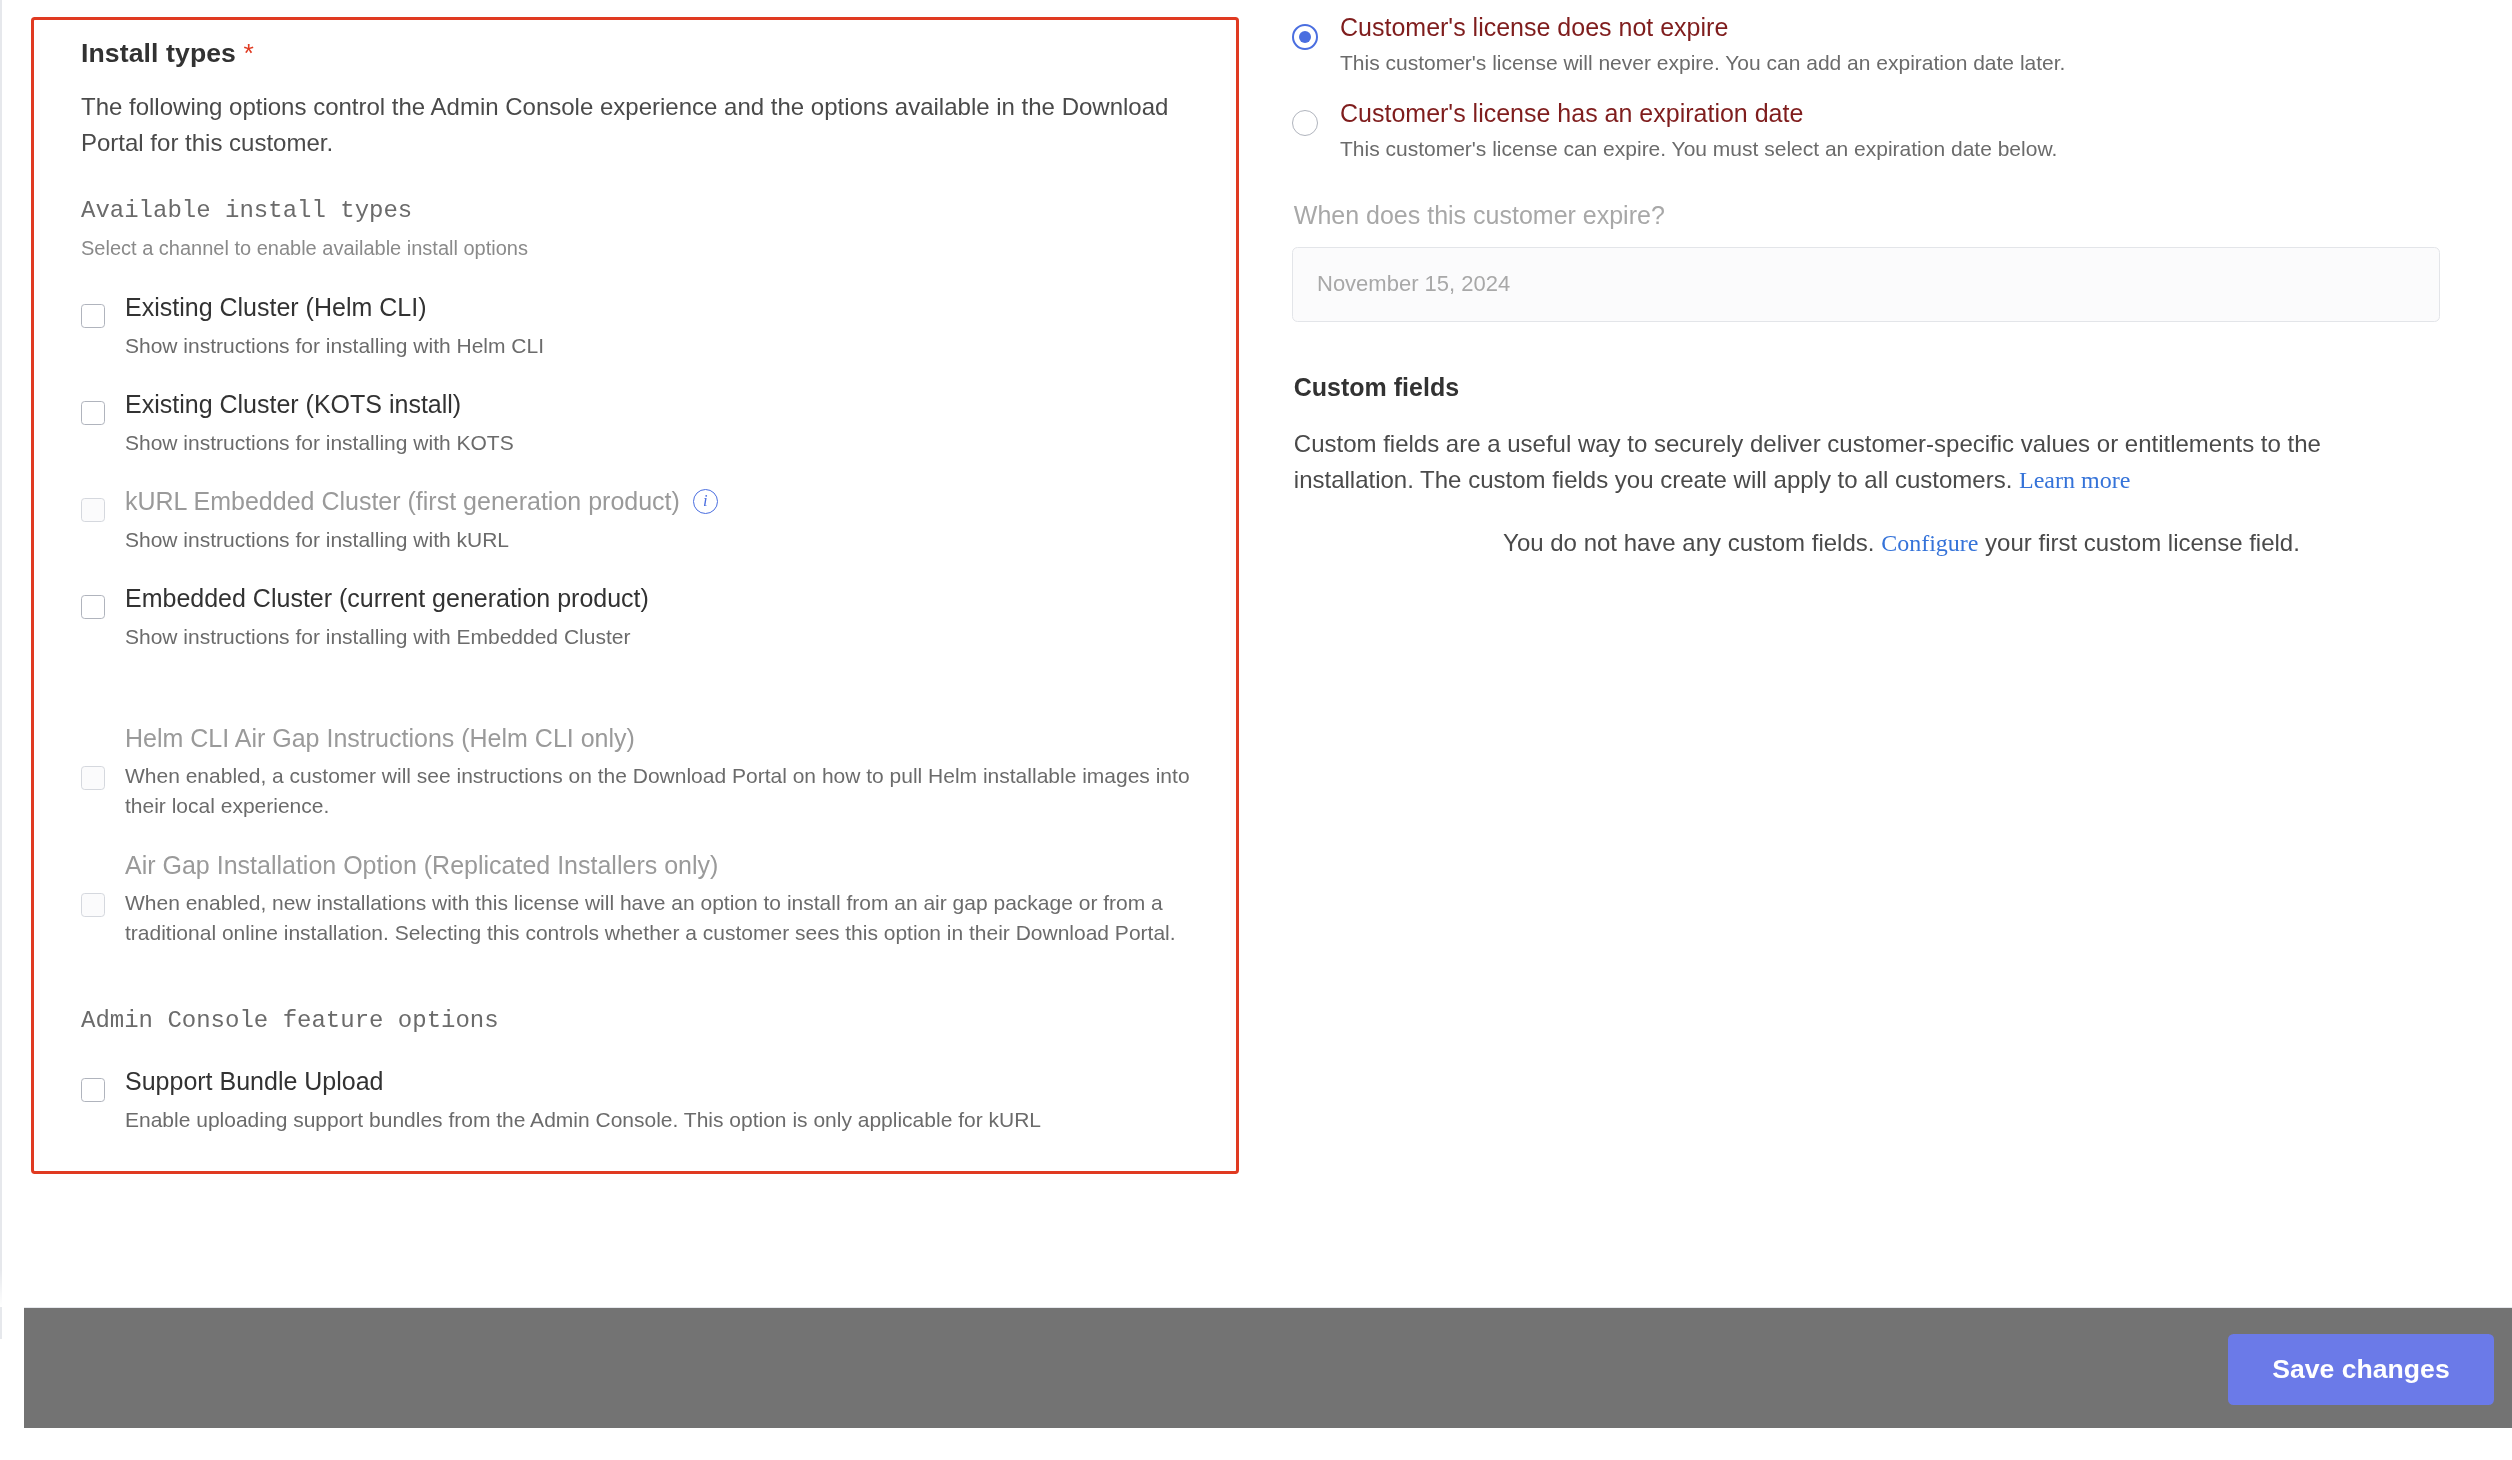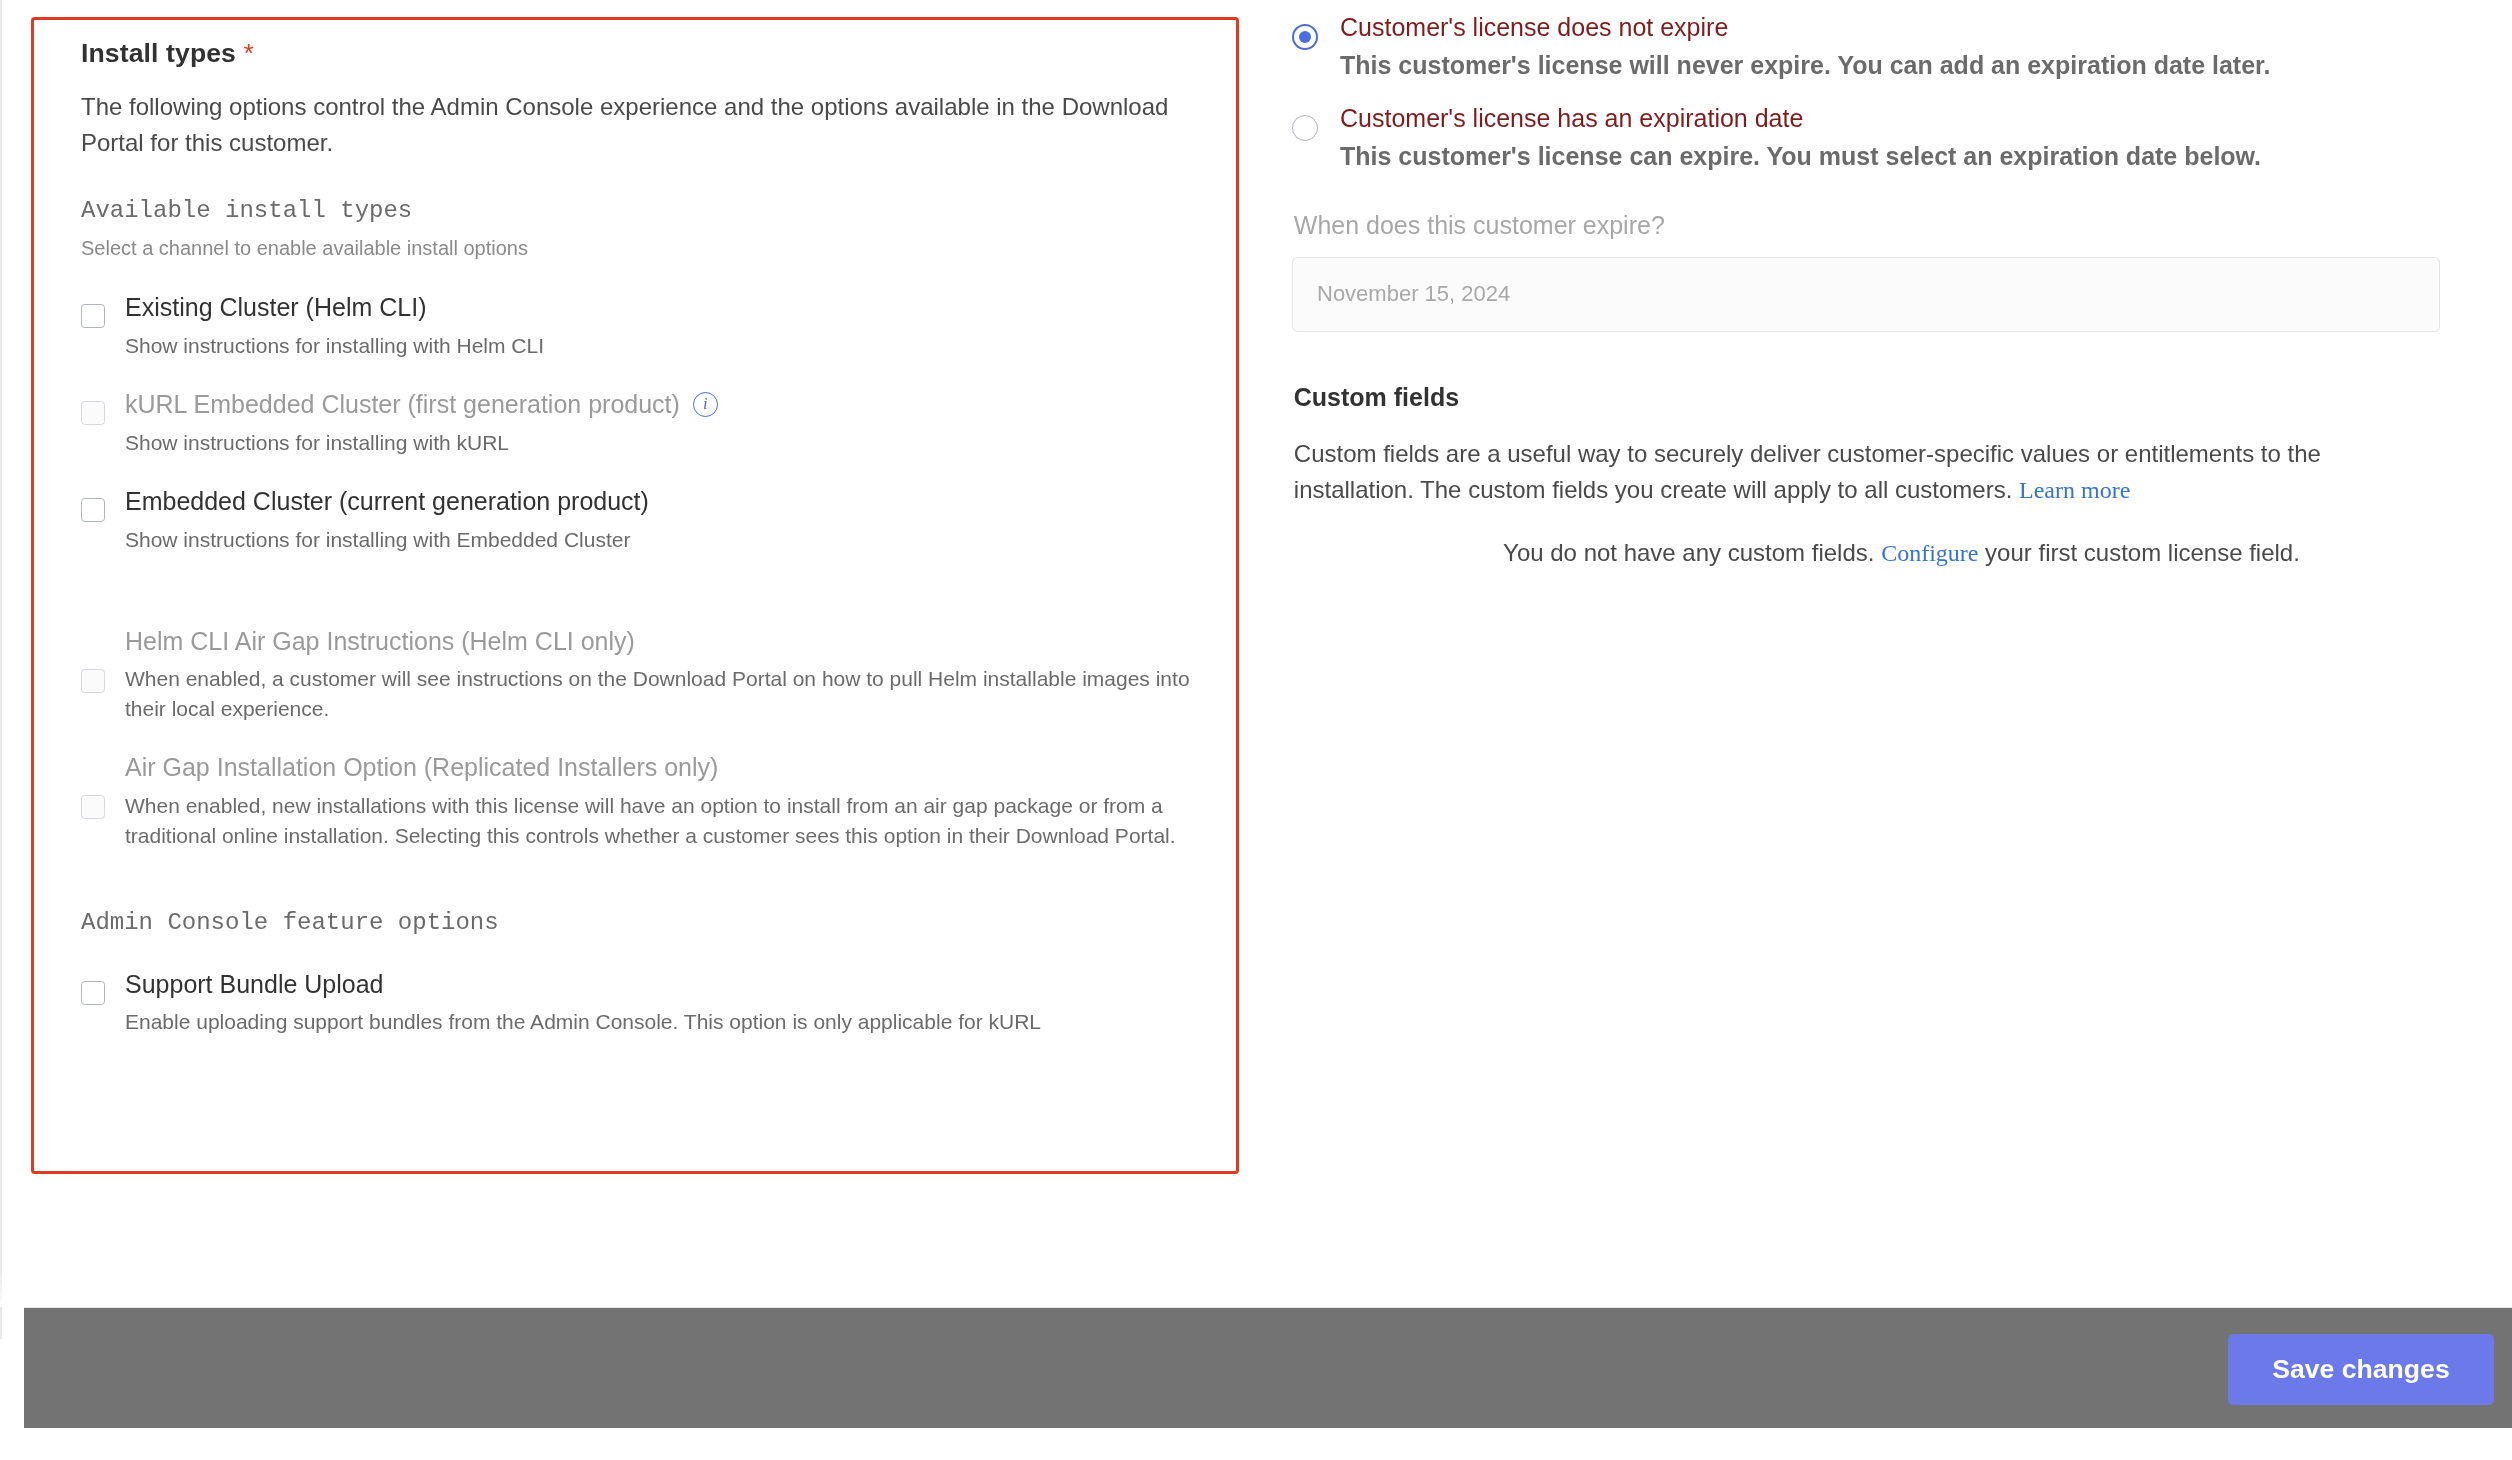--- a/index.html
+++ b/index.html
@@ -163,23 +163,23 @@
     border-radius: 50%;
     transform: translate(-50%, -50%);
   }
   .radio-title {
     font-size: 25px;
     color: #7f1d1d;
     margin-bottom: 9.2px;
     font-weight: 400;
   }
   .radio-sub {
-    font-size: 25px;
+    font-size: 21px;
     color: #6b6b6b;
-    font-weight: 700;
+    font-weight: 400;
   }
 
   .field-label {
     font-size: 25px;
     color: #a8a8a8;
     margin: 40px 0 16.5px 1.8px;
     font-weight: 400;
   }
   .date-input {
     width: 1148px;
@@ -280,20 +280,27 @@
       <div class="sub-note">Select a channel to enable available install options</div>
 
       <div class="opt-row">
         <div class="cbox"></div>
         <div class="opt-text">
           <div class="opt-title">Existing Cluster (Helm CLI)</div>
           <div class="opt-sub">Show instructions for installing with Helm CLI</div>
         </div>
       </div>
 
+      <div class="opt-row">
+        <div class="cbox"></div>
+        <div class="opt-text">
+          <div class="opt-title">Existing Cluster (KOTS install)</div>
+          <div class="opt-sub">Show instructions for installing with KOTS</div>
+        </div>
+      </div>
 
       <div class="opt-row">
         <div class="cbox disabled"></div>
         <div class="opt-text">
           <div class="opt-title dim">
             <span>kURL Embedded Cluster (first generation product)</span>
             <span class="info-icon">i</span>
           </div>
           <div class="opt-sub">Show instructions for installing with kURL</div>
         </div>

